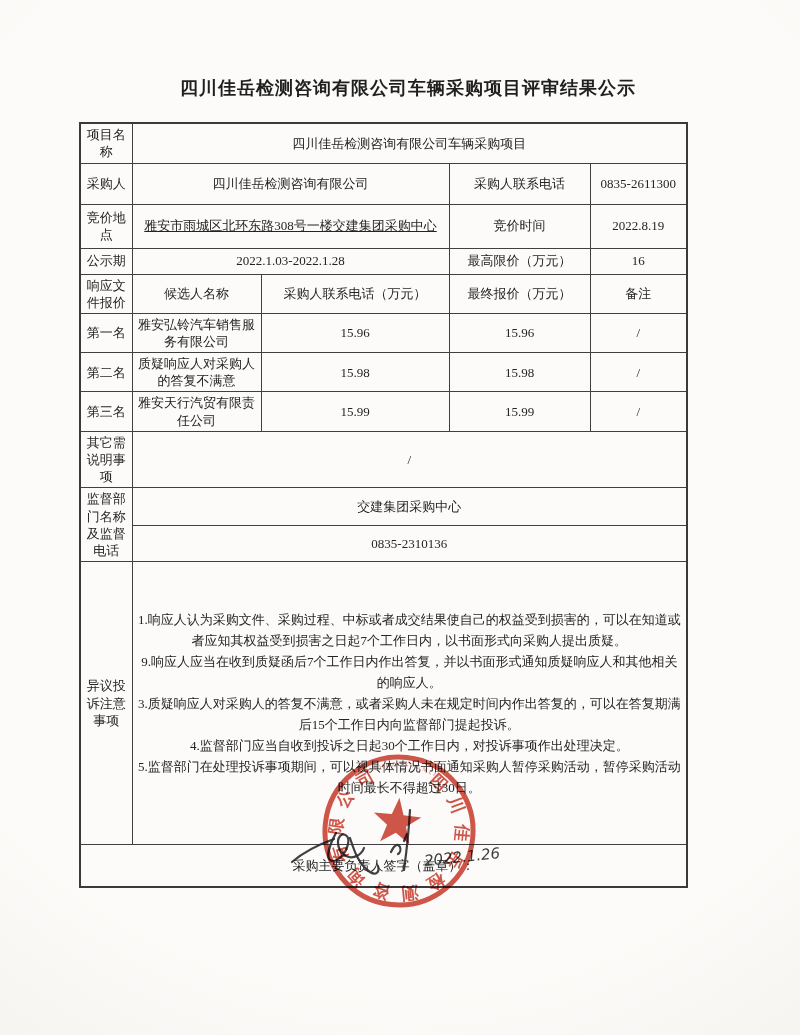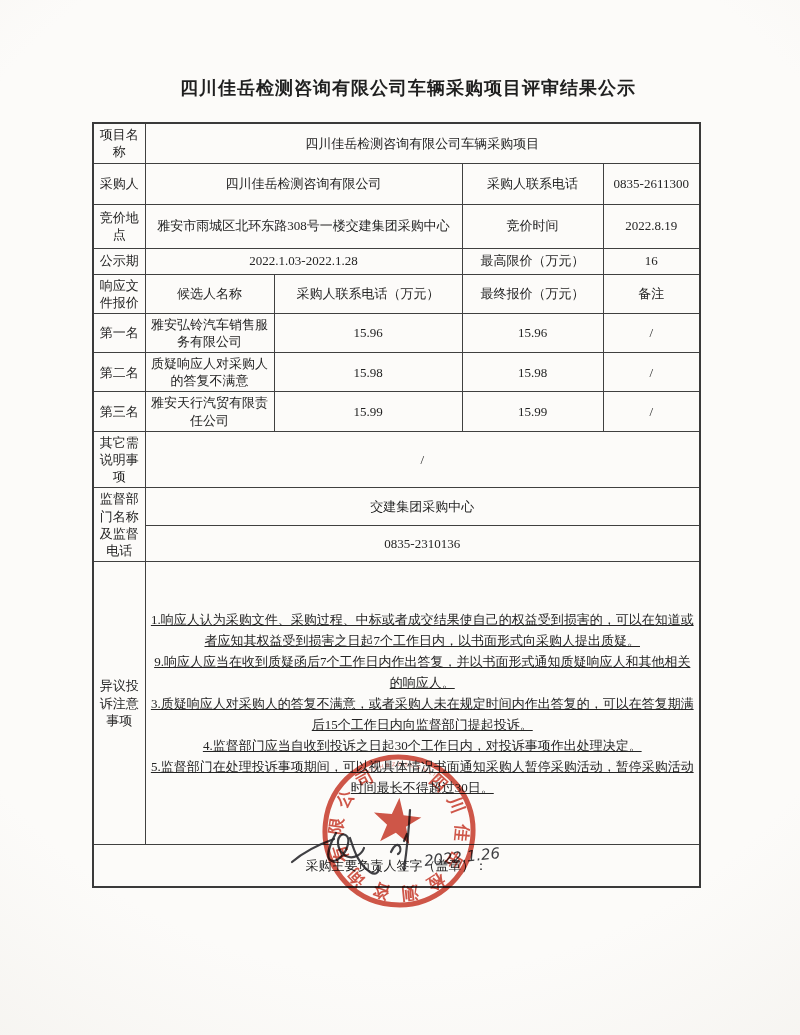--- a/index.html
+++ b/index.html
@@ -11,35 +11,35 @@
   .paper{
     position:absolute;inset:0;
     background:radial-gradient(120% 95% at 50% 42%, #fcfbf9 55%, #f4f2ee 82%, #e9e7e2 100%);
   }
   .title{
     position:absolute;top:76px;left:8px;width:100%;margin:0;
     text-align:center;font-size:18px;font-weight:bold;color:#1f1f1f;
     letter-spacing:1px;
   }
   table.doc{
-    position:absolute;left:92px;top:122px;width:607px;
+    position:absolute;left:79px;top:122px;width:607px;
     border-collapse:collapse;table-layout:fixed;
     color:#242424;border:2.5px solid #3a3a3a;padding-left:48px;
   }
   table.doc td{
     border:1.6px solid #404040;
     text-align:center;vertical-align:middle;
     font-size:13px;line-height:1.32;padding:2px 3px;
     overflow:hidden;
   }
   td.lab{font-size:12px;padding:2px 1px;line-height:1.35;}
-  td.addr{padding:2px 12px;}
+  td.addr{padding:2px 12px;text-decoration:underline;}
   td.name-cell{font-size:12.5px;padding:2px 0;font-family:Liberation Serif, serif;}
   td.objection-cell{text-align:left;vertical-align:middle;padding:6px 12px;}
-  .objection-cell p{margin:0;font-size:13px;line-height:1.62;text-decoration:underline;}
+  .objection-cell p{margin:0;font-size:13px;line-height:1.62;}
   td.sig-cell{text-align:left;padding-left:8px;font-size:13px;}
   tr.r1{height:40px} tr.r2{height:41px} tr.r3{height:44px} tr.r4{height:26px}
   tr.r5{height:34px} tr.r6{height:38px} tr.r7{height:37px} tr.r8{height:38px}
   tr.r9{height:37px} tr.r10{height:38px} tr.r11{height:36px}
   tr.r12{height:283px} tr.r13{height:42px}
   svg.overlay{position:absolute;inset:0;pointer-events:none;}
   .seal-group{mix-blend-mode:multiply;opacity:.85;}
   .seal-ring{fill:none;stroke-width:5px;}
   .seal-name{font-family:"Liberation Serif",serif;font-weight:bold;font-size:17px;letter-spacing:9px;}
   .seal-micro{font-family:"Liberation Sans",sans-serif;font-size:5.5px;letter-spacing:2.2px;opacity:.8;}

